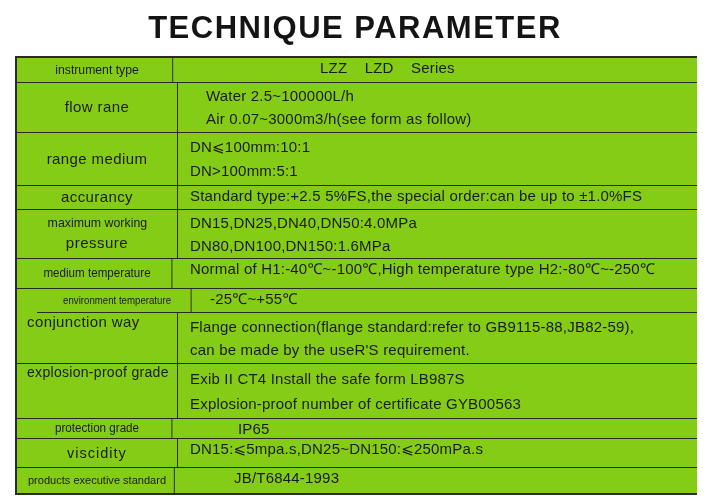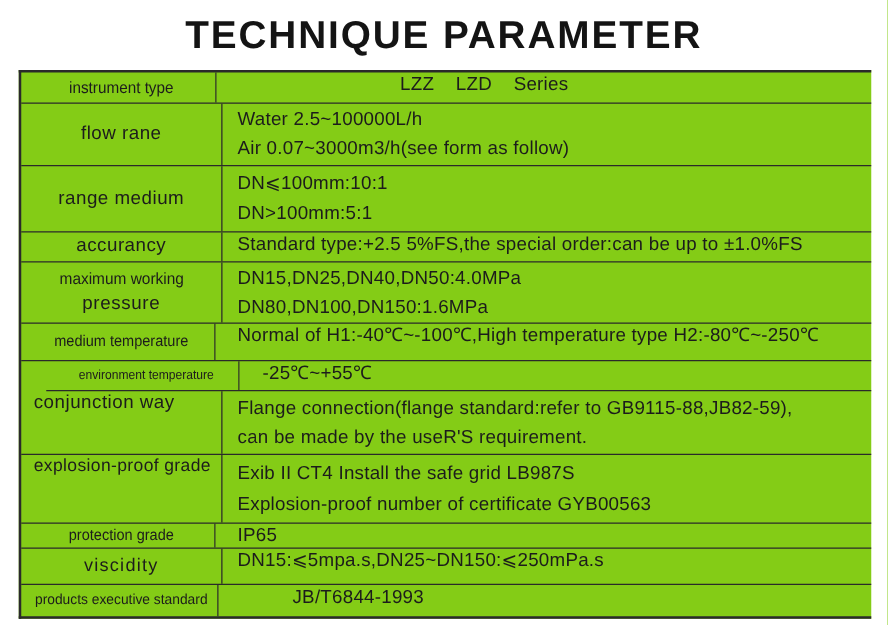--- a/index.html
+++ b/index.html
@@ -42,23 +42,23 @@
   .lab.low{justify-content:flex-start;align-items:flex-start;text-align:left;
            padding:0 0 9px 10px;}
   .mixline1{font-size:13px;transform:scaleX(.95);display:block;}
   .mixline2{font-size:15px;letter-spacing:.5px;display:block;margin-top:3px;}
   
   .v15 span{font-size:15px;}
   
   .series-val{padding-left:142px;}
   .series-val span{word-spacing:13px;font-size:15px;}
   
-  .r0{height:25px;} .r1{height:50px;} .r2{height:53px;} .r3{height:24px;}
+  .r0{height:25px;} .r1{height:50px;gap:16px;} .r2{height:53px;} .r3{height:24px;}
   .r4{height:49px;} .r5{height:30px;} .r6{height:24px;margin-left:20px;} .r7{height:51px;}
-  .r8{height:55px;} .r9{height:20px;} .r10{height:29px;} .r11{height:25px;gap:44px;}
+  .r8{height:55px;} .r9{height:20px;gap:48px;} .r10{height:29px;} .r11{height:25px;gap:44px;}
 </style>
 </head>
 <body>
 
 <div class="title">TECHNIQUE PARAMETER</div>
 
 <div class="tbl">
 
   <div class="row r0">
     <div class="lab cond13">
@@ -135,21 +135,21 @@
       <span>Flange connection(flange standard:refer to GB9115-88,JB82-59),</span>
       <span>can be made by the useR'S requirement.</span>
     </div>
   </div>
 
   <div class="row r8">
     <div class="lab l14 low">
         <span>explosion-proof grade</span>
       </div>
     <div class="val v15 two">
-      <span>Exib II CT4 Install the safe grid LB987S</span>
+      <span>Exib II CT4 Install the safe form LB987S</span>
       <span>Explosion-proof number of certificate GYB00563</span>
     </div>
   </div>
 
   <div class="row r9">
     <div class="lab cond12">
         <span>protection grade</span>
       </div>
     <div class="val v15">
         <span>IP65</span>

